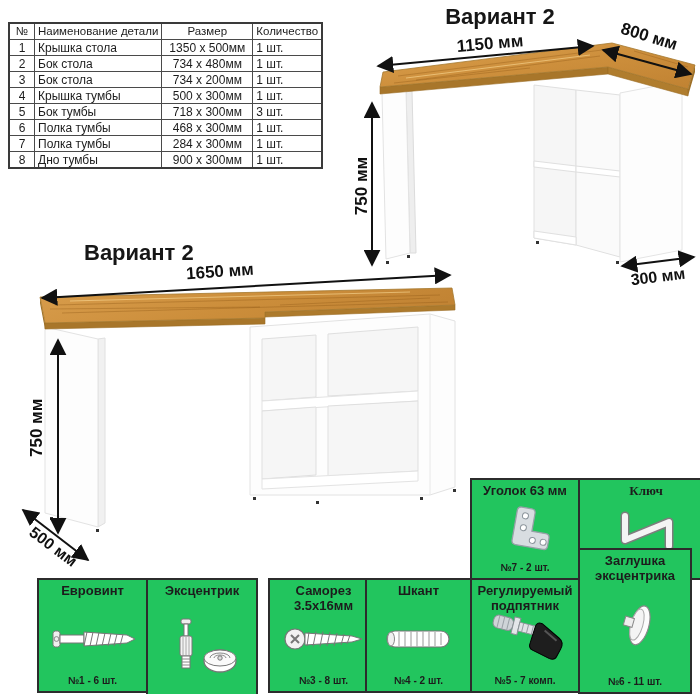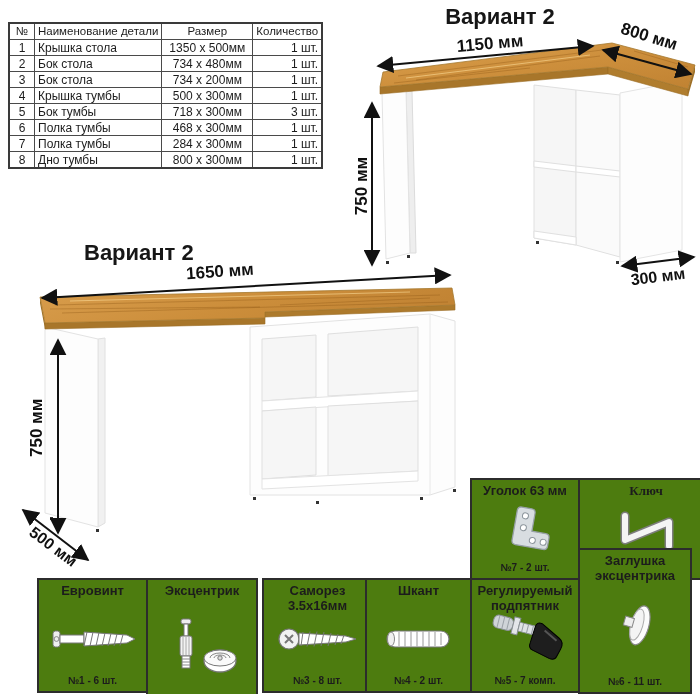--- a/index.html
+++ b/index.html
@@ -8,32 +8,32 @@
 
   
   .parts-table{position:absolute;left:8px;top:22px;border-collapse:collapse;
                border:2px solid #3a3a3a;table-layout:fixed;}
   .parts-table th,.parts-table td{border:1px solid #4a4a4a;height:15px;
                font-size:12px;line-height:1;padding:0 3px;white-space:nowrap;overflow:hidden;}
   .parts-table th{font-size:11.5px;font-weight:normal;text-align:center;}
   .col-num{width:18px;text-align:center;}
   .col-name{width:114px;text-align:left;padding-left:6px;margin-left:16px;}
   .col-size{width:84px;text-align:center;}
-  .col-qty{width:60px;text-align:right;}
+  .col-qty{width:60px;text-align:left;}
 
   
   .variant-title{position:absolute;font-weight:bold;font-size:22px;color:#161616;}
   .dim-label{position:absolute;font-weight:bold;color:#101010;text-align:center;
              font-size:17px;white-space:nowrap;}
 
   
   .drawing{position:absolute;}
 
   
-  .hw-box{position:absolute;box-sizing:border-box;border:2px solid #2c2c2c;background:#4d7c0f;}
+  .hw-box{position:absolute;box-sizing:border-box;border:2px solid #2c2c2c;background:#22c55e;}
   .hw-title{margin-top:4px;text-align:center;font-weight:bold;font-size:13px;line-height:1.12;
             padding:0 3px;}
   .hw-icon{position:absolute;left:0;right:0;top:30px;bottom:24px;display:flex;
            align-items:center;justify-content:center;}
   .hw-box.tall .hw-icon{top:26px;}
   .hw-count{position:absolute;left:0;right:0;bottom:5px;text-align:center;
             font-weight:bold;font-size:10px;}
 </style>
 </head>
 <body>
@@ -86,21 +86,21 @@
     </tr>
     <tr>
       <td class="col-num">7</td>
       <td class="col-name">Полка тумбы</td>
       <td class="col-size">284 x 300мм</td>
       <td class="col-qty">1 шт.</td>
     </tr>
     <tr>
       <td class="col-num">8</td>
       <td class="col-name">Дно тумбы</td>
-      <td class="col-size">800 x 300мм</td>
+      <td class="col-size">900 x 300мм</td>
       <td class="col-qty">1 шт.</td>
     </tr>
   </tbody>
     </table>
 
   <div class="variant-title" style="left:400px;top:4px;width:200px;text-align:center;">Вариант 2</div>
 
   <svg class="drawing" style="left:350px;top:35px;" width="350" height="255" viewBox="0 0 350 255">
     <defs>
       <marker id="arr2" viewBox="0 0 10 10" refX="9" refY="5" markerWidth="8.5" markerHeight="8.5" orient="auto-start-reverse">
@@ -263,21 +263,21 @@
         <path d="M28 42 h8 M28 45 h8 M28 48 h8" stroke="#888" stroke-width="1"></path>
         <ellipse cx="66" cy="44" rx="16" ry="11" fill="#fff" stroke="#777" stroke-width="1.3"></ellipse>
         <ellipse cx="66" cy="41" rx="16" ry="8" fill="#fafafa" stroke="#777"></ellipse>
         <path d="M56 41 a10 5 0 0 1 20 0 M60 41 a6 3 0 0 1 12 0" fill="none" stroke="#888"></path>
         <circle cx="66" cy="41" r="2.2" fill="#ddd" stroke="#777"></circle>
       </svg>
     </div>
     <div class="hw-count">№2 - 19 комп.</div>
   </div>
 
-  <div class="hw-box" style="left:262px;top:578px;width:111px;height:115px;">
+  <div class="hw-box" style="left:268px;top:578px;width:111px;height:115px;">
     <div class="hw-title">Саморез 3.5x16мм</div>
     <div class="hw-icon">
       <svg width="92" height="40" viewBox="0 0 92 40">
         <circle cx="17" cy="20" r="10" fill="#f2f2f2" stroke="#777" stroke-width="1.2"></circle>
         <path d="M13 16 l8 8 M21 16 l-8 8" stroke="#777" stroke-width="2"></path>
         <polygon points="27,14 74,17 84,20 74,23 27,26" fill="#fff" stroke="#777"></polygon>
         <path d="M31 13 l-2 14 M38 12.5 l-3 15 M45 12.5 l-3 15 M52 13 l-3 14 M59 14 l-3 13 M66 15 l-3 11 M72 16 l-3 9" stroke="#777" stroke-width="1" fill="none"></path>
       </svg>
     </div>
     <div class="hw-count">№3 - 8 шт.</div>

